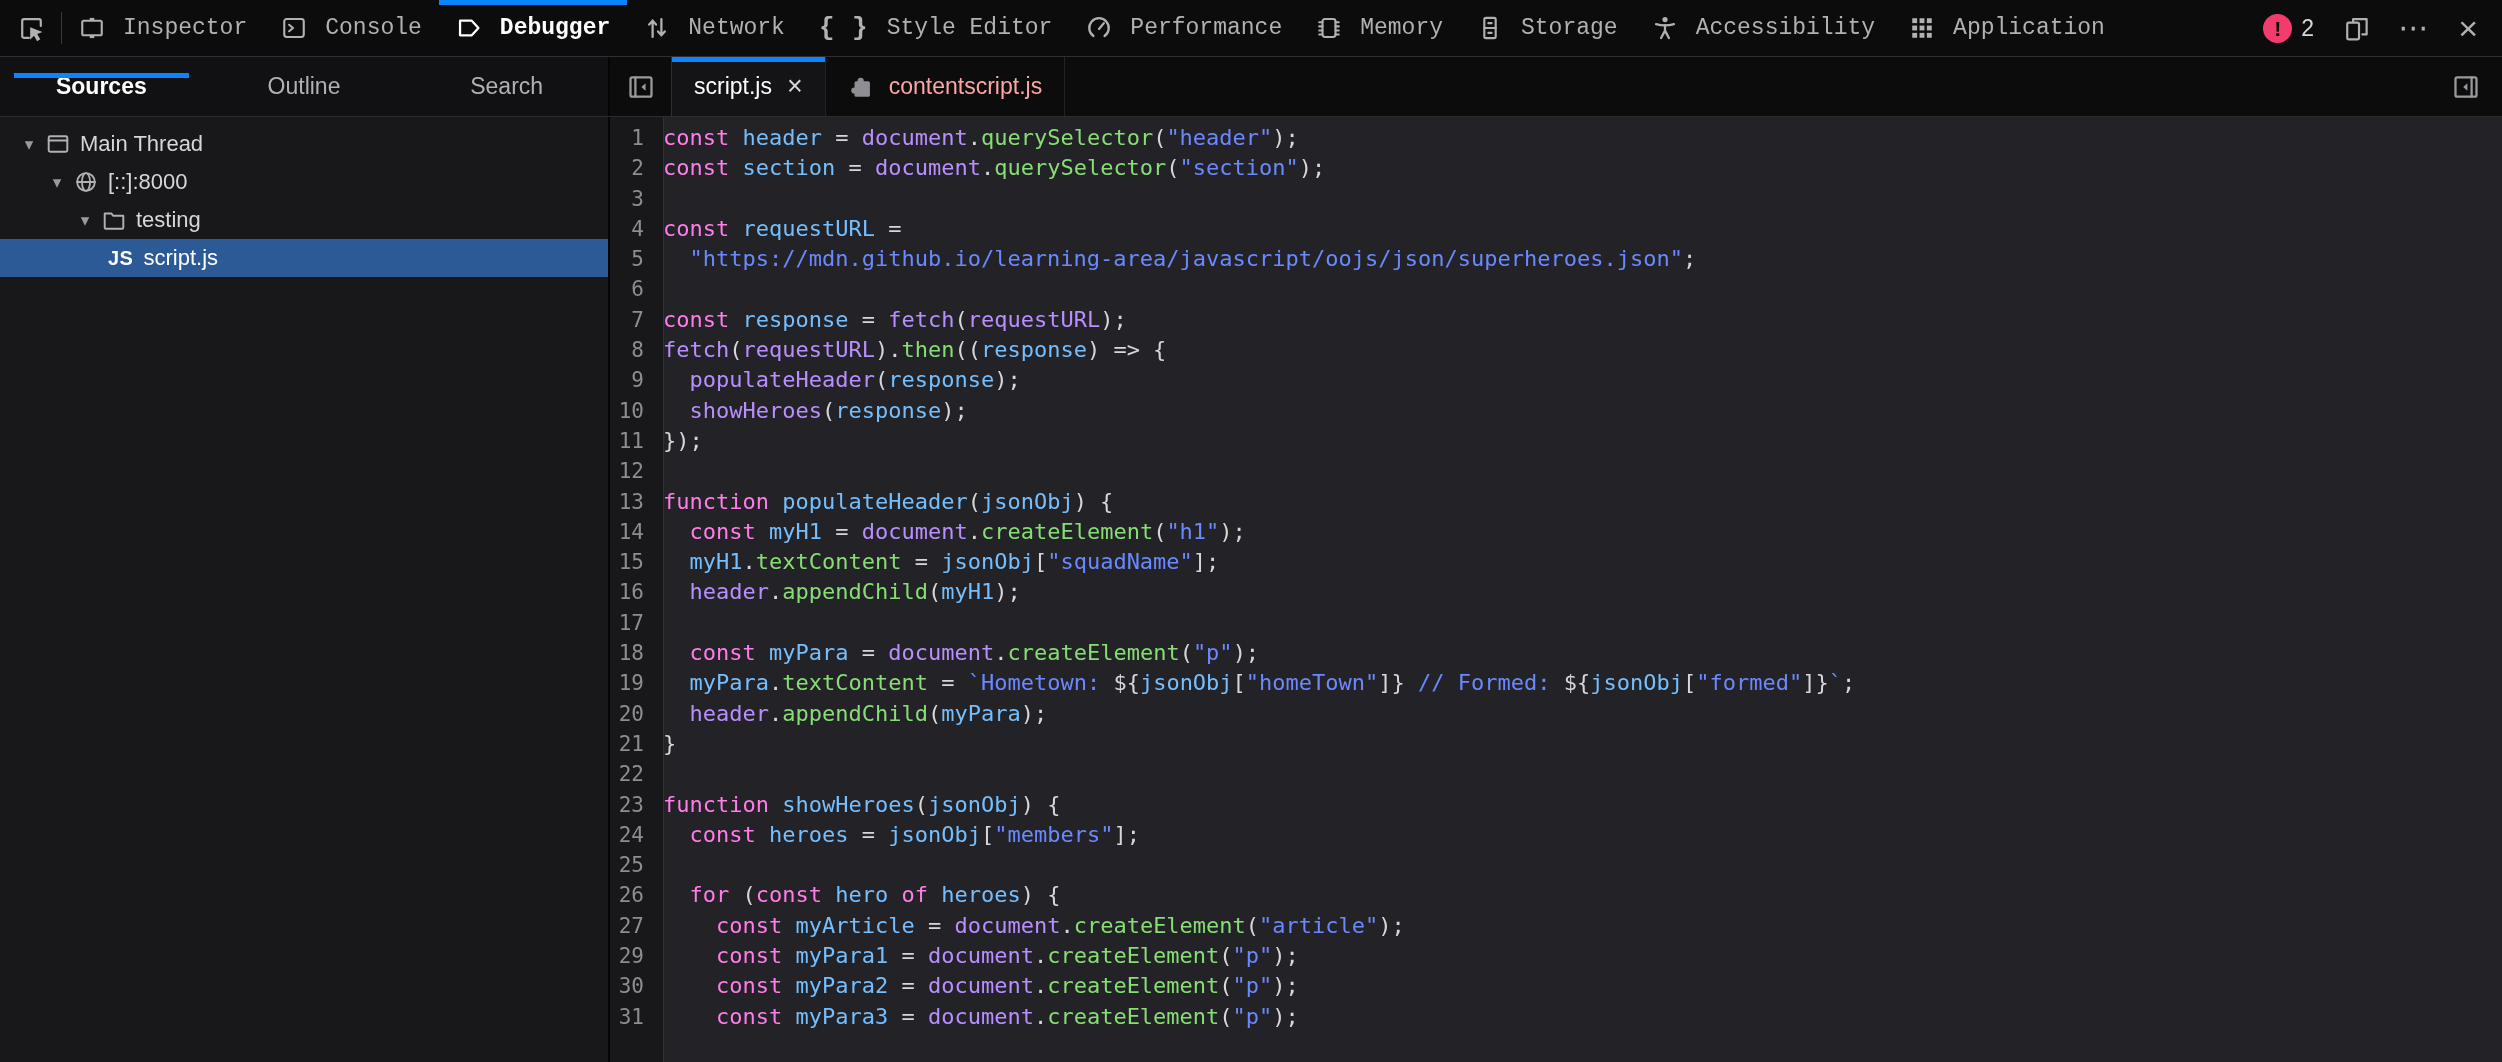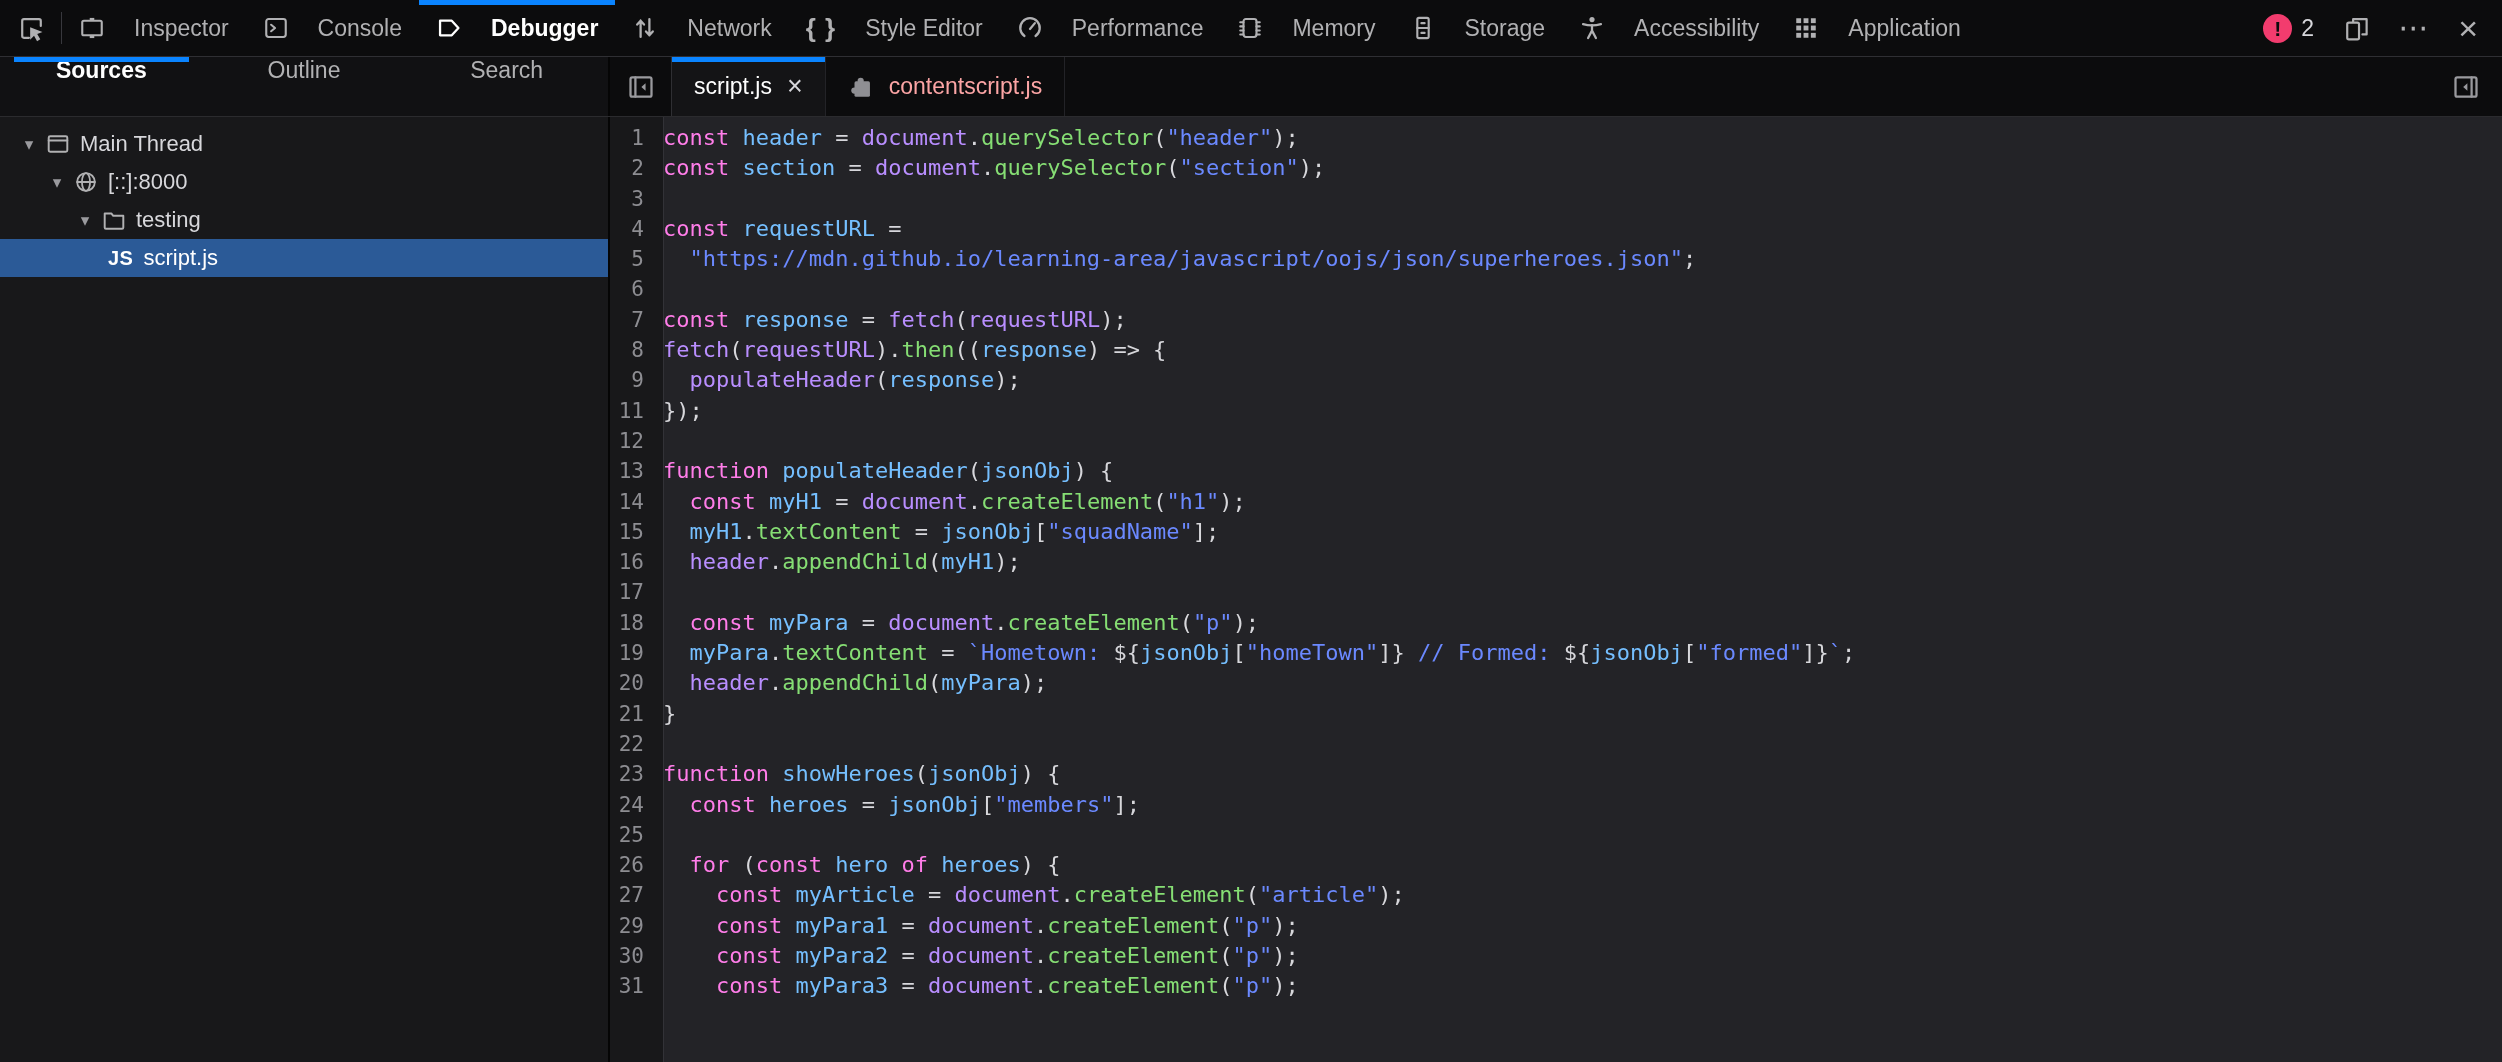--- a/index.html
+++ b/index.html
@@ -15,23 +15,23 @@
     border-bottom:1px solid #2f2f33; color:#b1b1b3;
   }
   .tool-btn {
     background:none; border:none; color:#b1b1b3; display:flex; align-items:center;
     justify-content:center; cursor:pointer; padding:0 14px;
   }
   .pick-btn { padding:0 16px 0 18px; }
   .vsep { width:1px; background:#38383d; margin:12px 0; }
   .panel-tabs { display:flex; align-items:stretch; }
   .panel-tab {
-    position:relative; display:flex; align-items:center; gap:29px;
+    position:relative; display:flex; align-items:center; gap:18px;
     padding:0 17px; background:none; border:none; color:#b1b1b3;
-    font-family:Liberation Sans, sans-serif; font-size:23px; cursor:pointer;
+    font-family:Liberation Mono, monospace; font-size:23px; cursor:pointer;
   }
   .panel-tab.active { color:#ffffff; font-weight:600;align-items:center; }
   .panel-tab.active::before {
     content:""; position:absolute; top:0; left:0; right:0; height:5px;
     background:var(--accent);
   }
   .ticon { display:flex; align-items:center; }
   .ticon svg { display:block; }
   .braces { font-size:26px; font-weight:600; letter-spacing:1px; line-height:1; }
   .toolbar-right { margin-left:auto; display:flex; align-items:center; padding-right:10px; }
@@ -40,21 +40,21 @@
     width:29px; height:29px; border-radius:50%; background:var(--error-badge);
     color:#0c0c0d; font-weight:700; font-size:21px; display:flex;
     align-items:center; justify-content:center; line-height:1;
   }
   .err-count { color:#d7d7db; font-size:23px; }
   .dots-glyph { font-size:30px; color:#b1b1b3; line-height:1; letter-spacing:2px; }
   .x-glyph { font-size:34px; color:#b1b1b3; line-height:1; font-weight:400; }
 
   
   .row2 { height:60px; display:flex; background:#0c0c0d; border-bottom:1px solid #2b2b2e; }
-  .sources-header { width:610px; display:flex; align-items:flex-start; border-right:2px solid #050505; background:#111113; }
+  .sources-header { width:610px; display:flex; align-items:center; border-right:2px solid #050505; background:#111113; }
   .side-tab {
     flex:1; position:relative; background:none; border:none; color:#b1b1b3;
     font-family:"Liberation Sans", sans-serif; font-size:23px; cursor:pointer;
   }
   .side-tab.active { color:#fff; font-weight:600; }
   .side-tab.active::before { content:""; position:absolute; top:0; left:14px; right:14px; height:5px; background:var(--accent); }
   .editor-tabbar { flex:1; display:flex; align-items:stretch; }
   .collapse-btn {
     width:62px; display:flex; align-items:center; justify-content:center;
     background:none; border:none; color:#9a9a9e; cursor:pointer;
@@ -350,20 +350,24 @@
           </div>
           <div class="cl">
             <span class="gut">8</span>
             <span class="ct"><span class="tok-v">fetch</span><span class="tok-t">(</span><span class="tok-v">requestURL</span><span class="tok-t">).</span><span class="tok-p">then</span><span class="tok-t">((</span><span class="tok-d">response</span><span class="tok-t">) =&gt; {</span></span>
           </div>
           <div class="cl">
             <span class="gut">9</span>
             <span class="ct"><span class="tok-t">  </span><span class="tok-v">populateHeader</span><span class="tok-t">(</span><span class="tok-d">response</span><span class="tok-t">);</span></span>
           </div>
           <div class="cl">
+            <span class="gut">10</span>
+            <span class="ct"><span class="tok-t">  </span><span class="tok-v">showHeroes</span><span class="tok-t">(</span><span class="tok-d">response</span><span class="tok-t">);</span></span>
+          </div>
+          <div class="cl">
             <span class="gut">11</span>
             <span class="ct"><span class="tok-t">});</span></span>
           </div>
           <div class="cl">
             <span class="gut">12</span>
             <span class="ct"></span>
           </div>
           <div class="cl">
             <span class="gut">13</span>
             <span class="ct"><span class="tok-k">function</span><span class="tok-t"> </span><span class="tok-d">populateHeader</span><span class="tok-t">(</span><span class="tok-d">jsonObj</span><span class="tok-t">) {</span></span>

